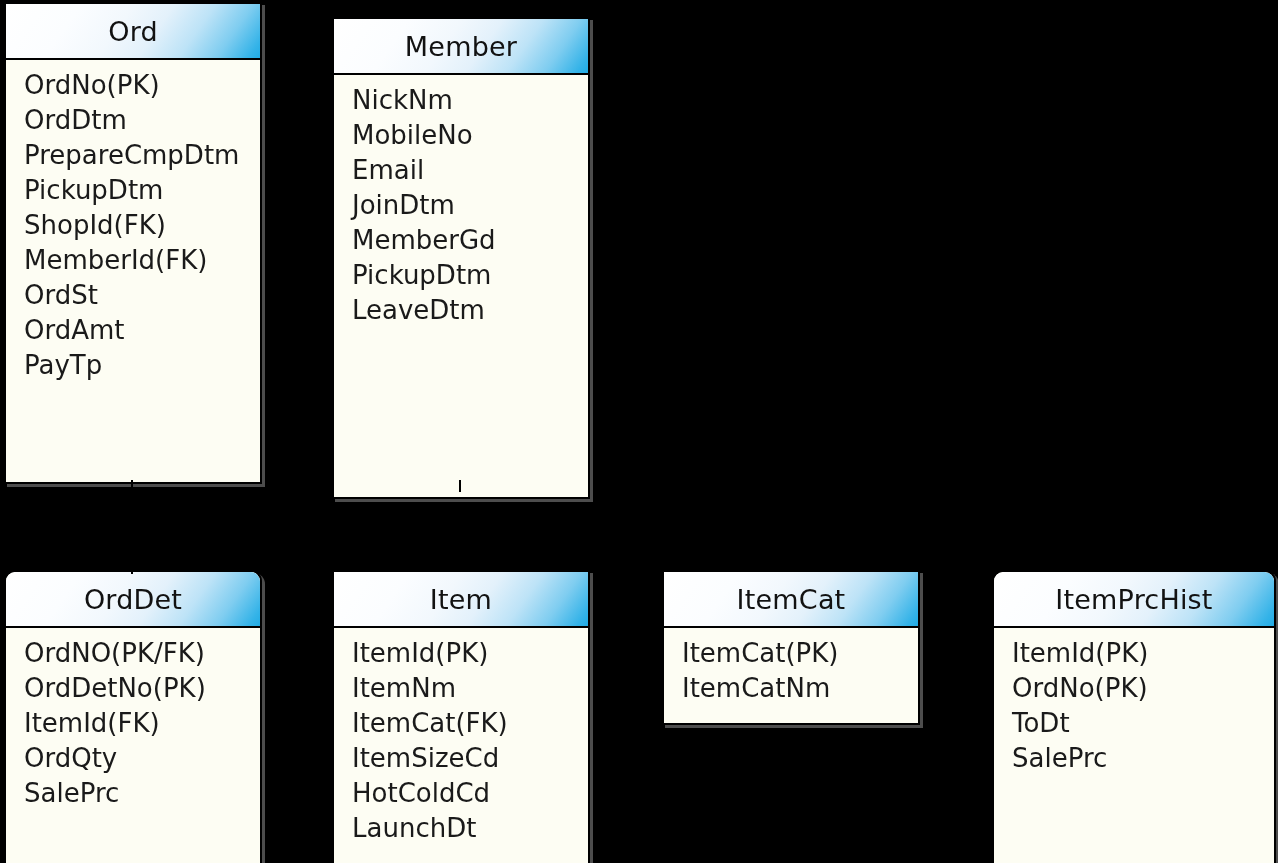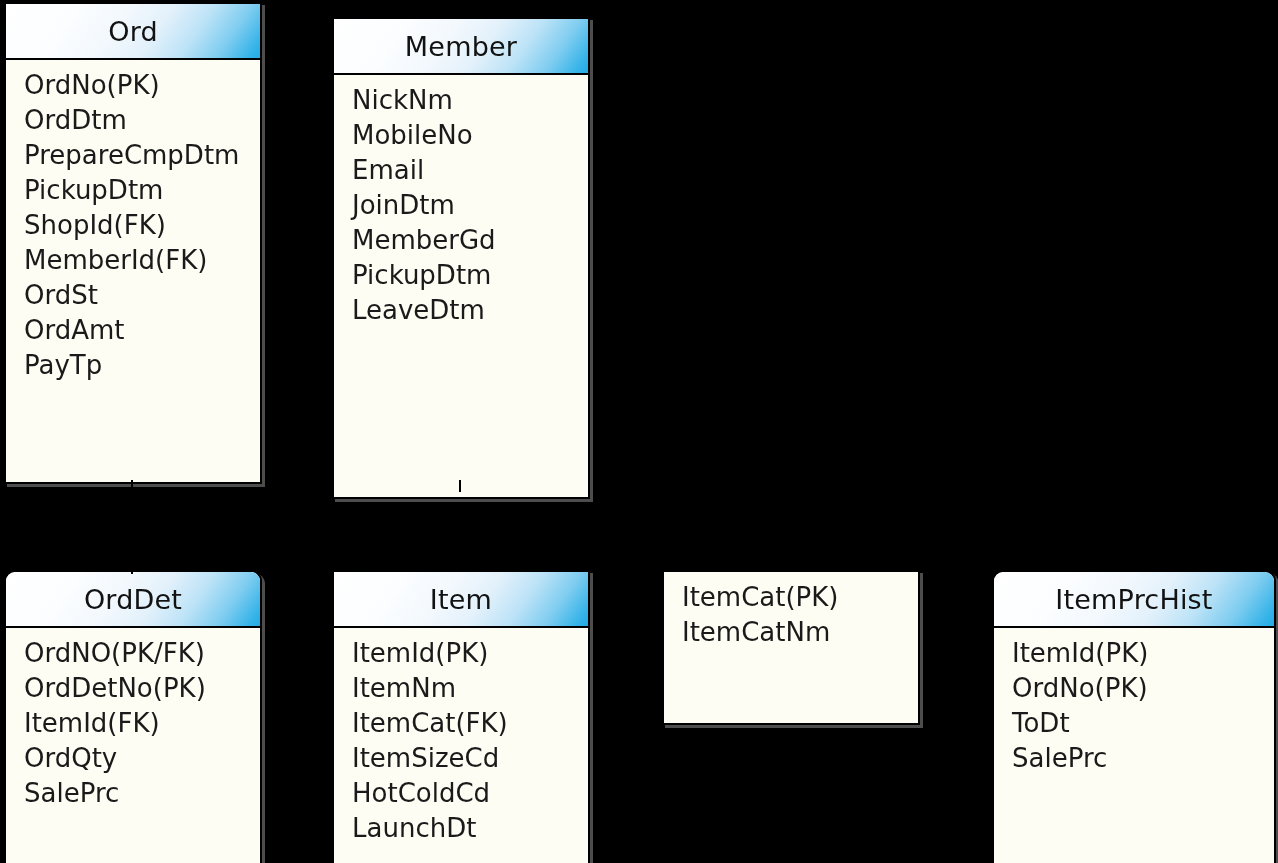--- a/index.html
+++ b/index.html
@@ -142,20 +142,23 @@
       <div class="entity-body">
         <div class="attr">ItemId(PK)</div>
         <div class="attr">ItemNm</div>
         <div class="attr">ItemCat(FK)</div>
         <div class="attr">ItemSizeCd</div>
         <div class="attr">HotColdCd</div>
         <div class="attr">LaunchDt</div>
       </div>
     </div>
     <div class="entity" style="left: 662px; top: 570px; width: 258px; height: 155px;">
+      <div class="entity-header">
+        <div class="entity-title">ItemCat</div>
+      </div>
       <div class="entity-body">
         <div class="attr">ItemCat(PK)</div>
         <div class="attr">ItemCatNm</div>
       </div>
     </div>
     <div class="entity rounded" style="left: 992px; top: 570px; width: 284px; height: 295px;">
       <div class="entity-header">
         <div class="entity-title">ItemPrcHist</div>
       </div>
       <div class="entity-body">

